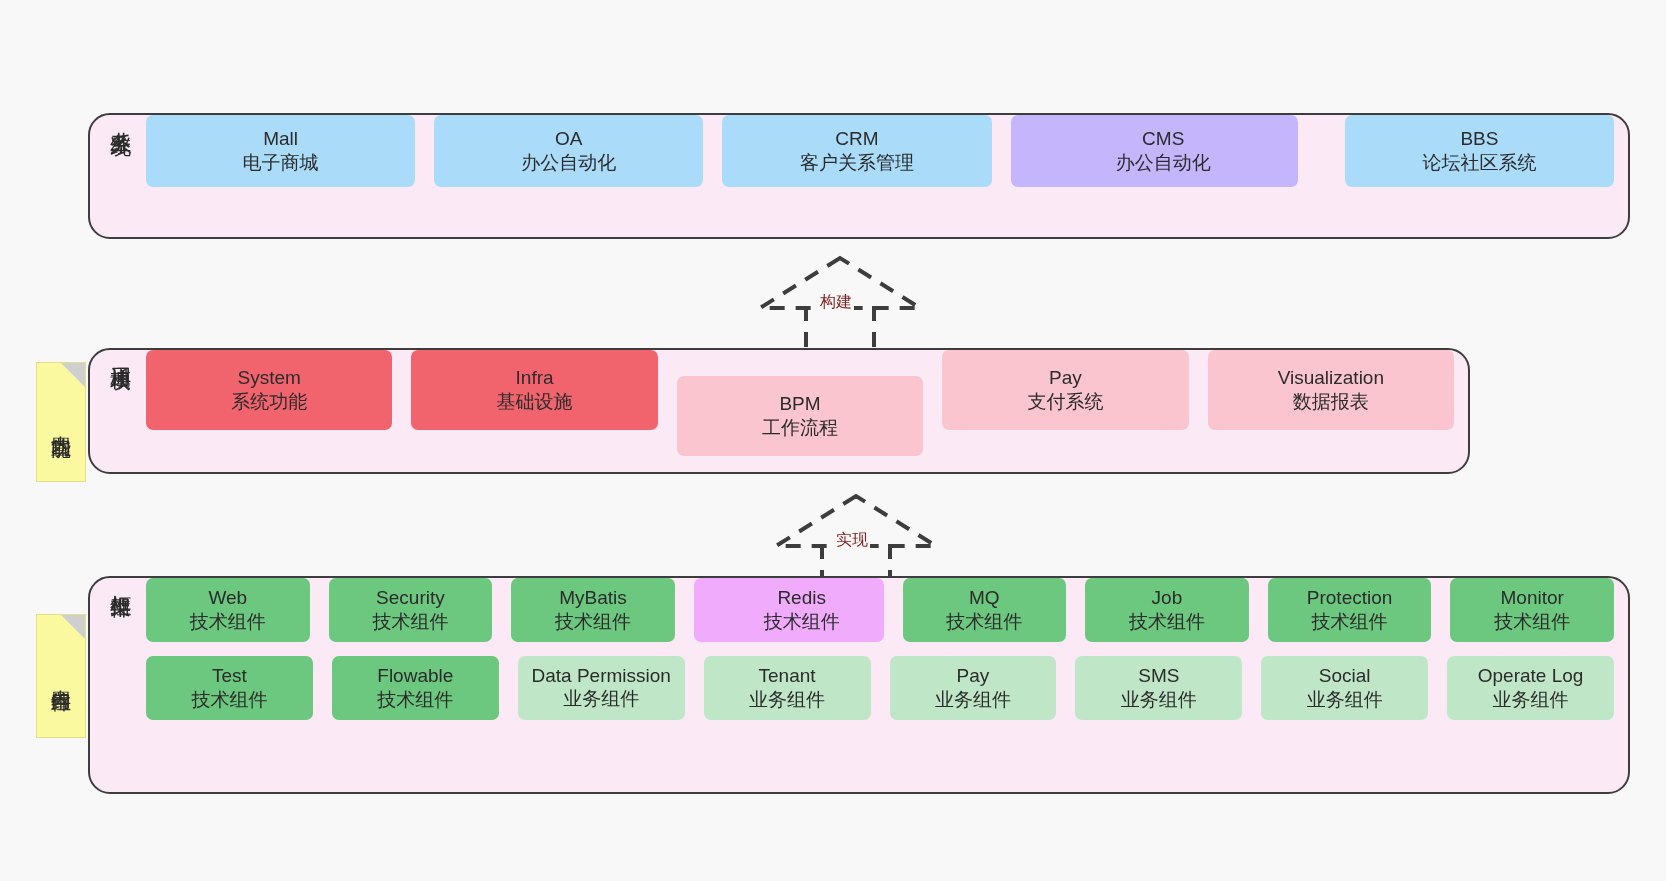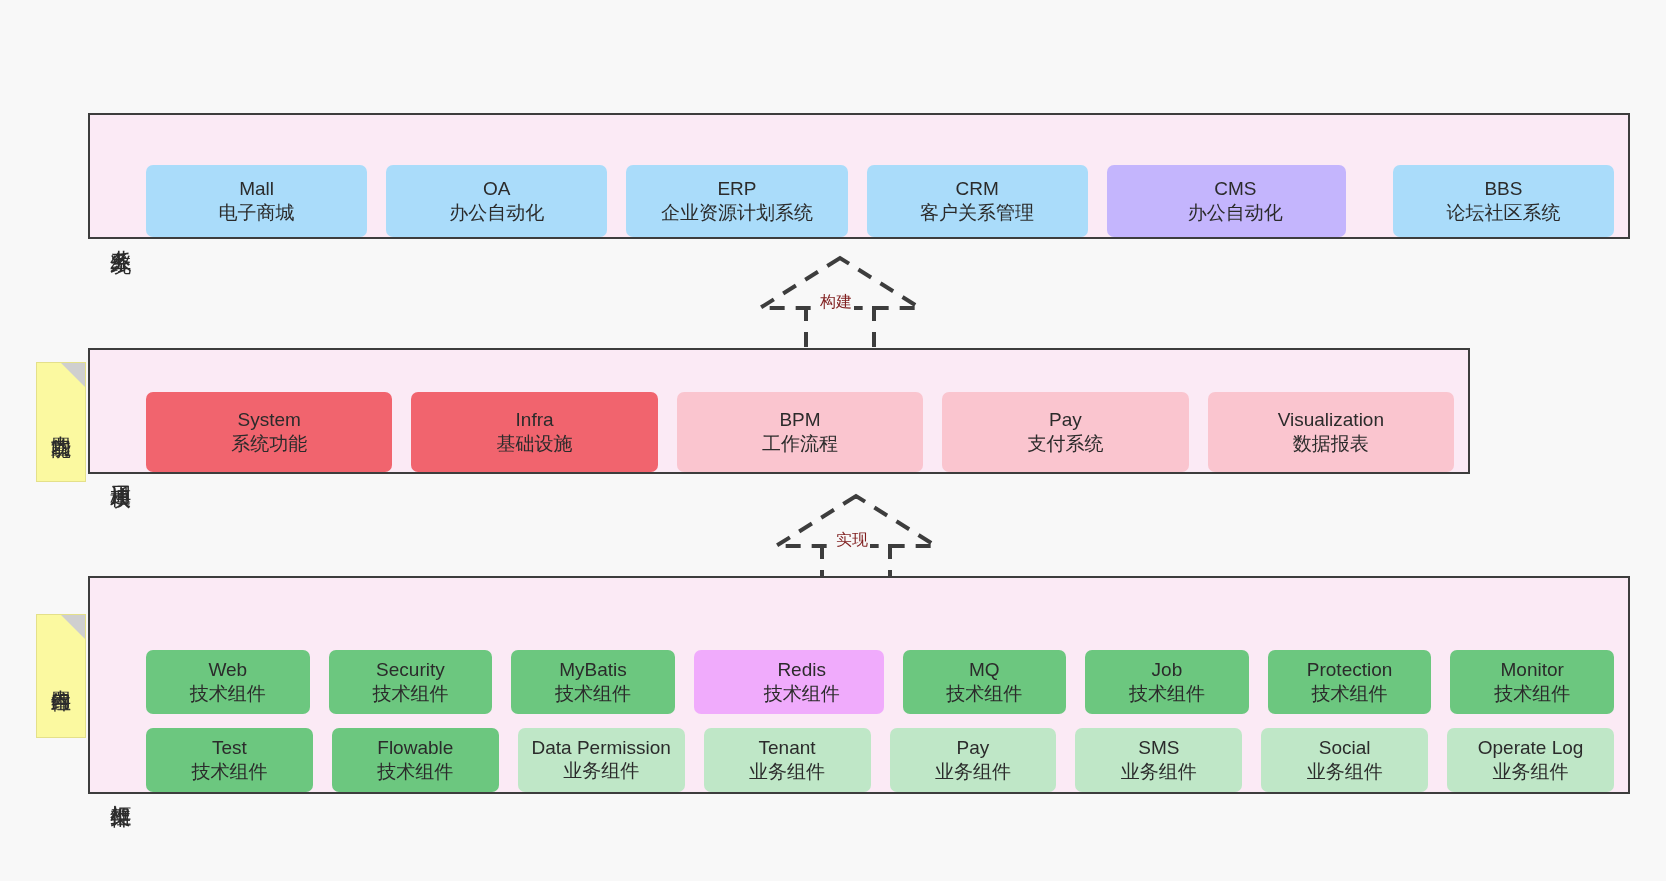--- a/index.html
+++ b/index.html
@@ -11,23 +11,23 @@
     overflow:hidden;
   }
   .canvas{position:relative;width:1666px;height:881px;}
 
   
   .band{
     position:absolute;
     box-sizing:border-box;
     background:#fbeaf5;
     border:2px solid #3d3d3d;
-    border-radius:0;
-    display:flex;
-    align-items:flex-end;
+    border-radius:22px;
+    display:flex;
+    align-items:flex-start;
   }
   .band-title{
     flex:0 0 auto;
     width:38px;
     display:flex;
     align-items:center;
     justify-content:center;
     font-size:21px;
     line-height:1.12;
     color:#2b2b2b;
@@ -129,24 +129,20 @@
       <div class="row">
         <div class="node" style="background: rgb(170, 220, 250);">
           <span class="l1">Mall</span>
           <span class="l2">电子商城</span>
         </div>
         <div class="node" style="background: rgb(170, 220, 250);">
           <span class="l1">OA</span>
           <span class="l2">办公自动化</span>
         </div>
         <div class="node" style="background: rgb(170, 220, 250);">
-          <span class="l1">ERP</span>
-          <span class="l2">企业资源计划系统</span>
-        </div>
-        <div class="node" style="background: rgb(170, 220, 250);">
           <span class="l1">CRM</span>
           <span class="l2">客户关系管理</span>
         </div>
         <div class="node" style="background: #c4b5fd; padding-left: 20px;">
           <span class="l1">CMS</span>
           <span class="l2">办公自动化</span>
         </div>
         <div class="node" style="background: rgb(170, 220, 250); margin-left: 28px;">
           <span class="l1">BBS</span>
           <span class="l2">论坛社区系统</span>
@@ -173,21 +169,21 @@
     <div class="band-body">
       <div class="row">
         <div class="node" style="background: rgb(241, 100, 110);">
           <span class="l1">System</span>
           <span class="l2">系统功能</span>
         </div>
         <div class="node" style="background: rgb(241, 100, 110);">
           <span class="l1">Infra</span>
           <span class="l2">基础设施</span>
         </div>
-        <div class="node" style="background: rgb(250, 197, 207);">
+        <div class="node" style="background: rgb(250, 197, 207); margin-top: 26px;">
           <span class="l1">BPM</span>
           <span class="l2">工作流程</span>
         </div>
         <div class="node" style="background: rgb(250, 197, 207);">
           <span class="l1">Pay</span>
           <span class="l2">支付系统</span>
         </div>
         <div class="node" style="background: rgb(250, 197, 207);">
           <span class="l1">Visualization</span>
           <span class="l2">数据报表</span>

